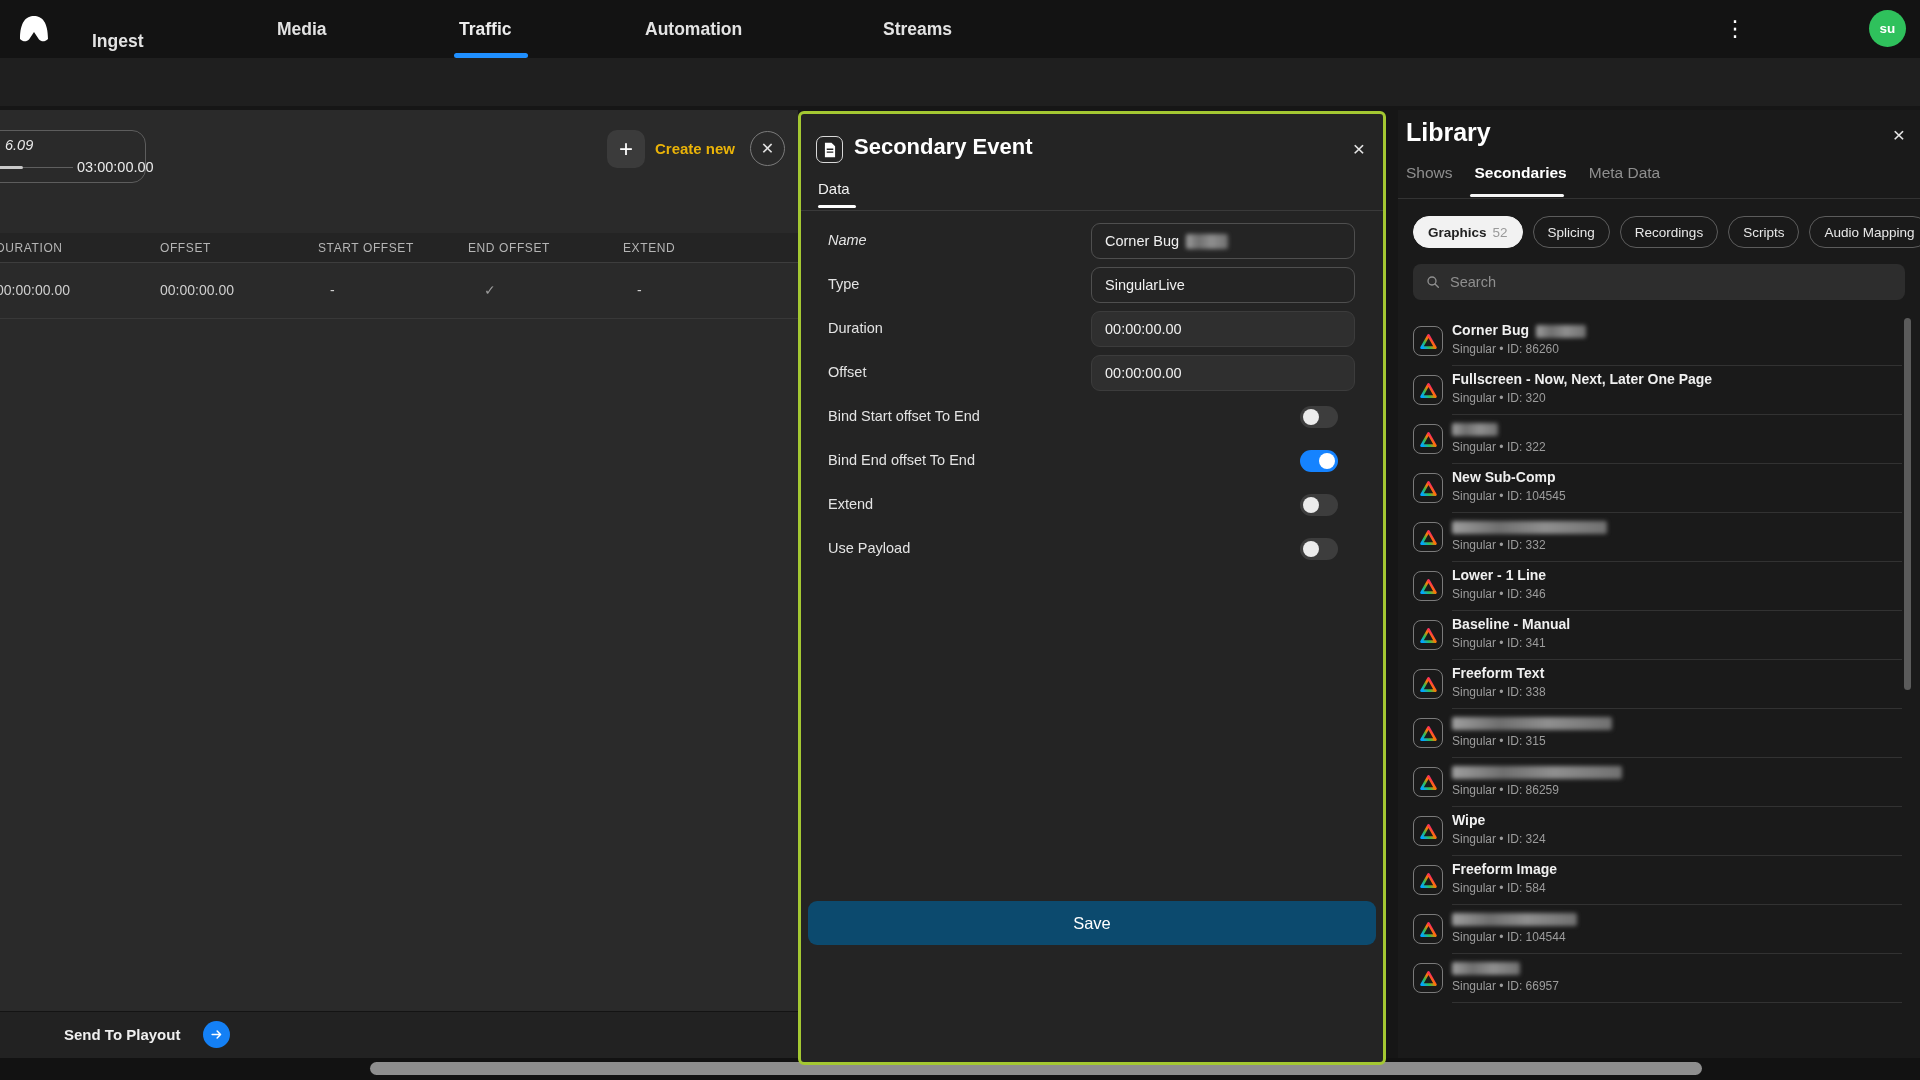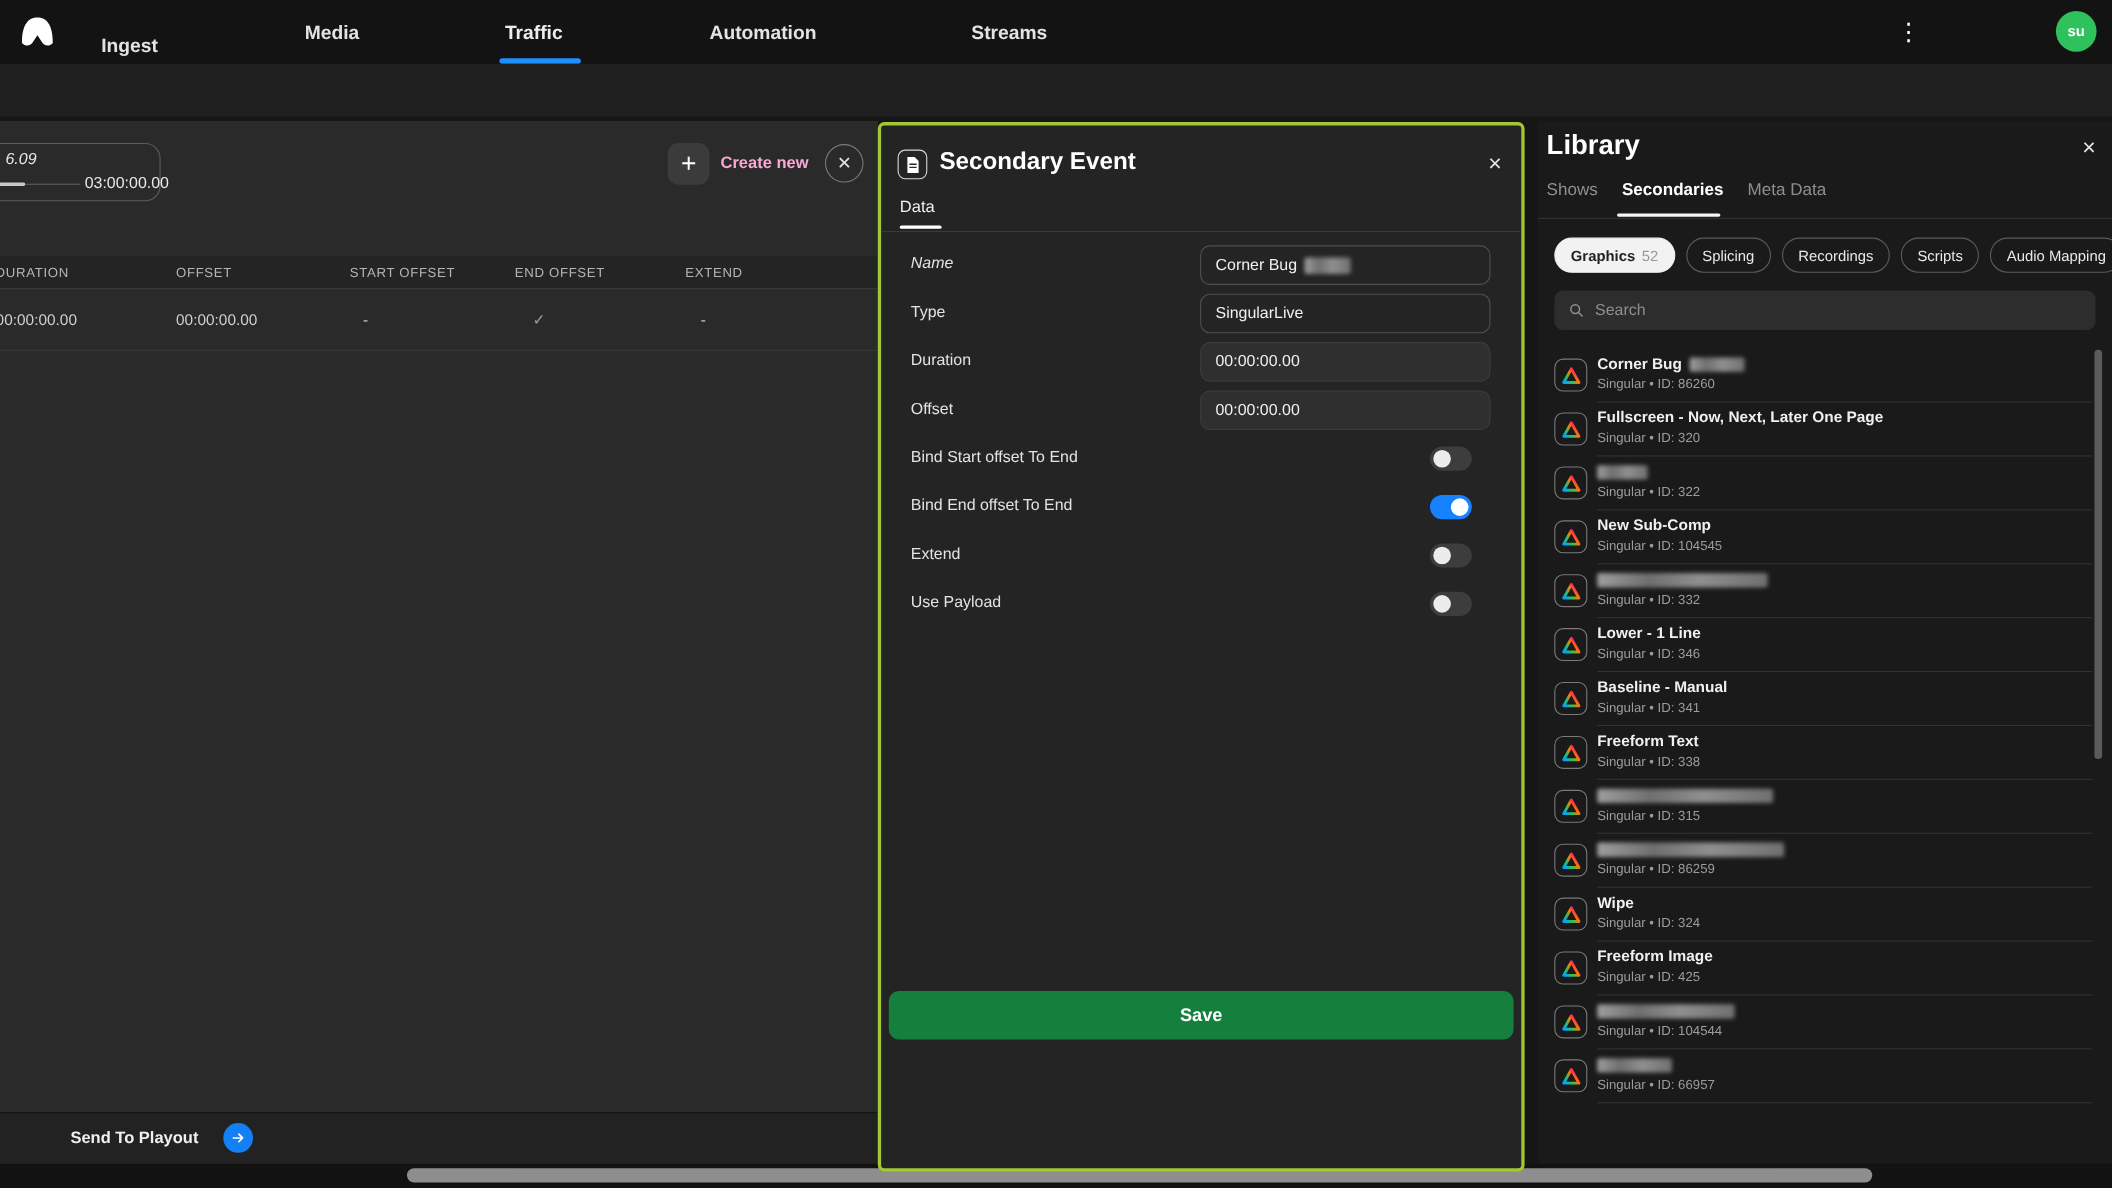--- a/index.html
+++ b/index.html
@@ -25,21 +25,21 @@
   .book-btn { left:1859px; top:64px; width:38px; height:38px; background:#eaeaea; border-radius:10px; display:flex; align-items:center; justify-content:center; cursor:pointer; }
 
   
   .left-panel { left:0; top:110px; width:798px; height:948px; background:#2a2a2a; overflow:hidden; }
   .timebox { left:-42px; top:20px; width:188px; height:53px; border:1px solid #5d5d5d; border-radius:14px; }
   .timebox .t1 { position:absolute; left:46px; top:6px; font-size:14.5px; color:#e9e9e9;font-style:italic; }
   .timebox .seg1 { position:absolute; left:40px; top:35px; width:24px; height:3px; background:#c9c9c9; border-radius:2px; }
   .timebox .seg2 { position:absolute; left:64px; top:36px; width:50px; height:1px; background:#5f5f5f; }
   .timebox .t2 { position:absolute; left:118px; top:28px; font-size:14.5px; color:#e9e9e9; }
   .plus-btn { left:607px; top:20px; width:38px; height:38px; background:#3b3b3b; border-radius:10px; color:#fff; font-size:24px; font-weight:400; display:flex; align-items:center; justify-content:center; cursor:pointer; }
-  .create-label { left:655px; top:20px; height:38px; line-height:38px; font-size:15px; font-weight:600; color:#f9a8d4; cursor:pointer; }
+  .create-label { left:655px; top:20px; height:38px; line-height:38px; font-size:15px; font-weight:600; color:#eab308; cursor:pointer; }
   .circle-x { width:35px; height:35px; border:1.5px solid #7b7b7b; border-radius:50%; color:#e3e3e3; font-size:16px; display:flex; align-items:center; justify-content:center; cursor:pointer; }
   .hdr-band { left:0; top:123px; width:798px; height:30px; background:#242424; border-bottom:1px solid #3d3d3d; }
   .col-hdr { top:123px; height:30px; line-height:30px; font-size:12px; font-weight:500; letter-spacing:.6px; color:#b5b5b5; }
   .row-val { top:172px; font-size:14px; color:#cfcfcf; }
   .row-div { left:0; top:208px; width:798px; height:1px; background:#383838; }
   .footerbar { left:0; top:901px; width:798px; height:47px; background:#222; border-top:1px solid #141414; }
   .send-label { left:64px; top:901px; height:47px; line-height:47px; font-size:15px; font-weight:600; color:#f0f0f0; cursor:pointer; }
   .send-arrow { left:203px; top:911px; width:27px; height:27px; border-radius:50%; background:#1480f5; display:flex; align-items:center; justify-content:center; cursor:pointer; }
 
   
@@ -50,21 +50,21 @@
   .modal-tab { left:818px; top:180px; font-size:15px; color:#f0f0f0; cursor:pointer; }
   .tab-underline { left:818px; top:205px; width:38px; height:3px; background:#fff; border-radius:2px; }
   .modal-div { left:801px; top:210px; width:582px; height:1px; background:#3a3a3a; }
   .f-label { left:828px; font-size:14.5px; color:#e3e3e3; }
   .f-input { left:1091px; width:264px; height:36px; border:1px solid #4f4f4f; border-radius:9px; background:transparent; font-size:14.5px; color:#f0f0f0; display:flex; align-items:center; padding:0 13px; cursor:text; }
   .f-input.filled { background:#2f2f2f; border-color:#3c3c3c; }
   .toggle { left:1300px; width:38px; height:22px; border-radius:11px; background:#3d3d3d; cursor:pointer; }
   .toggle .knob { position:absolute; left:3px; top:3px; width:16px; height:16px; border-radius:50%; background:#ececec; }
   .toggle.on { background:#1583ff; }
   .toggle.on .knob { left:19px; background:#fff; }
-  .save-btn { left:808px; top:901px; width:568px; height:44px; background:#15803d; border-radius:9px; color:#fff; font-size:16.5px; font-weight:700; display:flex; align-items:center; justify-content:center; cursor:pointer; }
+  .save-btn { left:808px; top:901px; width:568px; height:44px; background:#0c4a6e; border-radius:9px; color:#fff; font-size:16.5px; font-weight:400; display:flex; align-items:center; justify-content:center; cursor:pointer; }
 
   
   .library { left:1398px; top:110px; width:522px; height:948px; background:#1a1a1a; overflow:hidden; }
   .lib-title { left:1406px; top:118px; font-size:25px; font-weight:700; color:#fff; }
   .lib-tabs { left:1406px; top:164px; display:flex; gap:22px; font-size:15.5px; }
   .lib-tab { color:#8f8f8f; cursor:pointer; }
   .lib-tab.active { color:#fff; font-weight:600; }
   .lib-underline { left:1470px; top:194px; width:94px; height:3px; background:#f5f5f5; border-radius:2px; }
   .lib-div { left:1398px; top:198px; width:522px; height:1px; background:#333; }
   .chips { left:1413px; top:216px; display:flex; gap:10px; }
@@ -328,21 +328,21 @@
         <div class="i-meta">Singular • ID: 324</div>
       </div>
       <div class="lib-item">
         <div class="idiv"></div>
         <div class="s-icon">
           <svg width="19" height="17" viewBox="0 0 24 22">
             <path d="M12 3 L21 19 H3 Z" fill="none" stroke="url(#sing-grad)" stroke-width="3.4" stroke-linejoin="round"></path>
           </svg>
         </div>
         <div class="i-title"><span>Freeform Image</span></div>
-        <div class="i-meta">Singular • ID: 425</div>
+        <div class="i-meta">Singular • ID: 584</div>
       </div>
       <div class="lib-item">
         <div class="idiv"></div>
         <div class="s-icon">
           <svg width="19" height="17" viewBox="0 0 24 22">
             <path d="M12 3 L21 19 H3 Z" fill="none" stroke="url(#sing-grad)" stroke-width="3.4" stroke-linejoin="round"></path>
           </svg>
         </div>
         <div class="i-title"><span class="redact" style="width: 125px;"></span></div>
         <div class="i-meta">Singular • ID: 104544</div>

